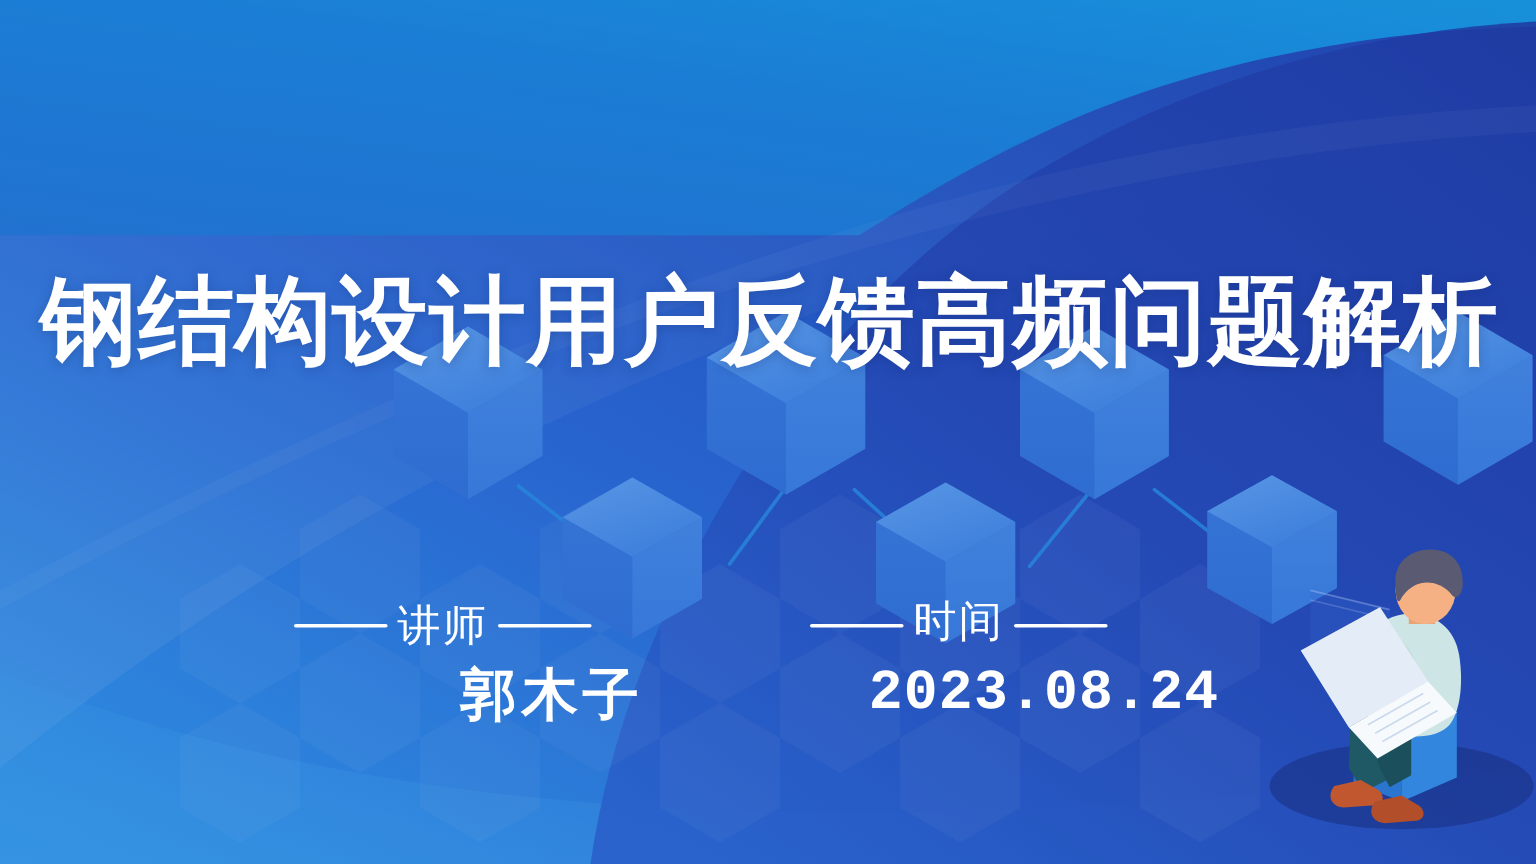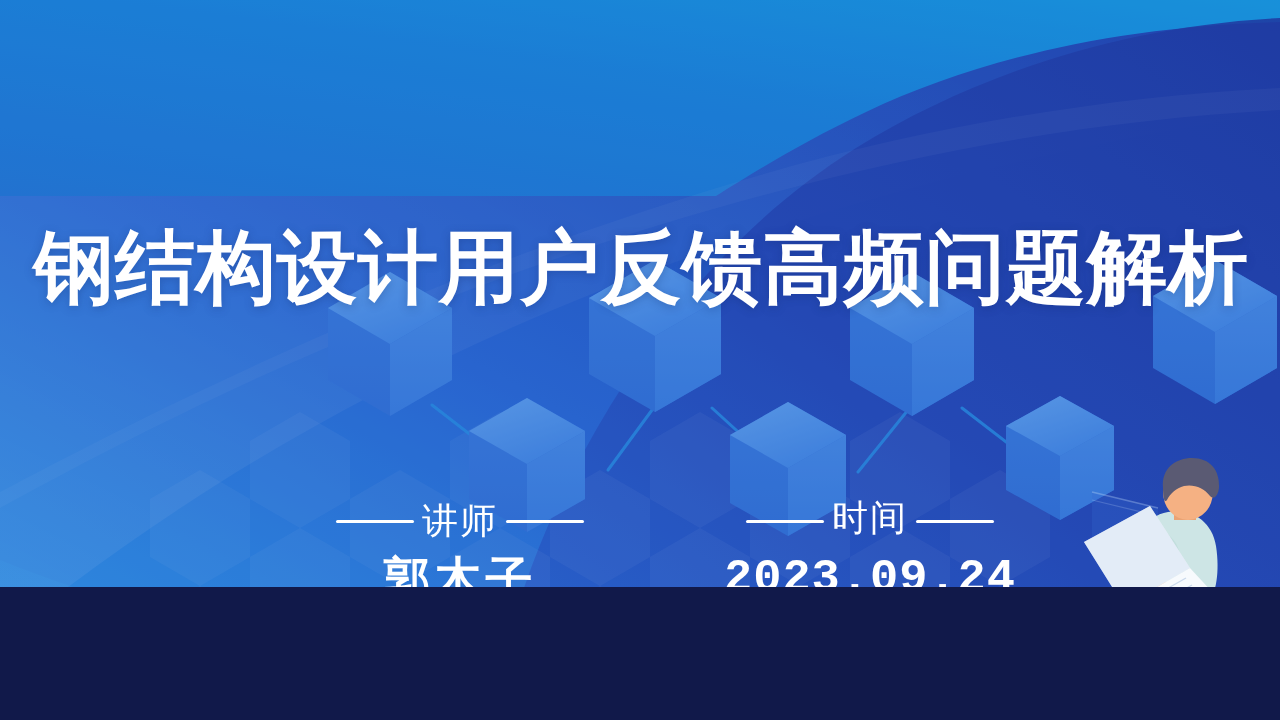--- a/index.html
+++ b/index.html
@@ -3,21 +3,21 @@
 <meta charset="utf-8">
 <style>
   html, body {
     margin: 0;
     padding: 0;
     background: #11194a;
   }
   #slide {
     position: relative;
     width: 1280px;
-    height: 587px;
+    height: 720px;
     overflow: hidden;
     font-family: "Liberation Sans", "DejaVu Sans", sans-serif;
     background: #2a56c6;
   }
   .layer {
     position: absolute;
     inset: 0;
     width: 1280px;
     height: 720px;
   }
@@ -42,21 +42,20 @@
     position: absolute;
     text-align: center;
     color: #ffffff;
   }
   #speaker-block { left: 245px; top: 498px; width: 430px; }
   #date-block    { left: 675px; top: 498px; width: 390px; font-family: Liberation Mono, monospace; }
 
   .meta-head {
     display: flex;
     align-items: center;
-    justify-content: center;
     gap: 8px;
     height: 46px;
   }
   .meta-rule {
     display: block;
     width: 78px;
     height: 3px;
     background: #ffffff;
     border-radius: 2px;
   }
@@ -339,16 +338,16 @@
     </div>
     <div class="meta-value" id="speaker-value">郭木子</div>
   </div>
 
   <div class="meta-block" id="date-block">
     <div class="meta-head">
       <span class="meta-rule"></span>
       <span class="meta-label">时间</span>
       <span class="meta-rule"></span>
     </div>
-    <div class="meta-value">2023.09.24</div>
+    <div class="meta-value">2023.08.24</div>
   </div>
 
 </div>
 
 </body></html>

